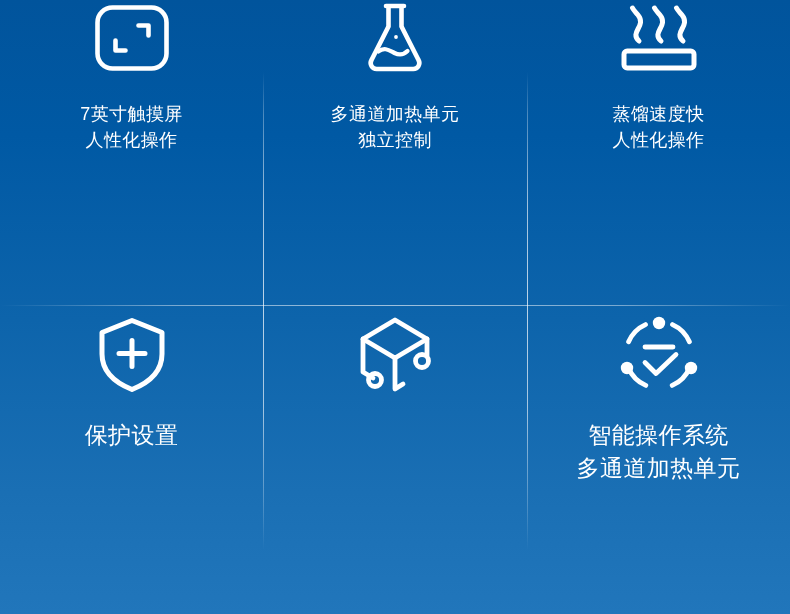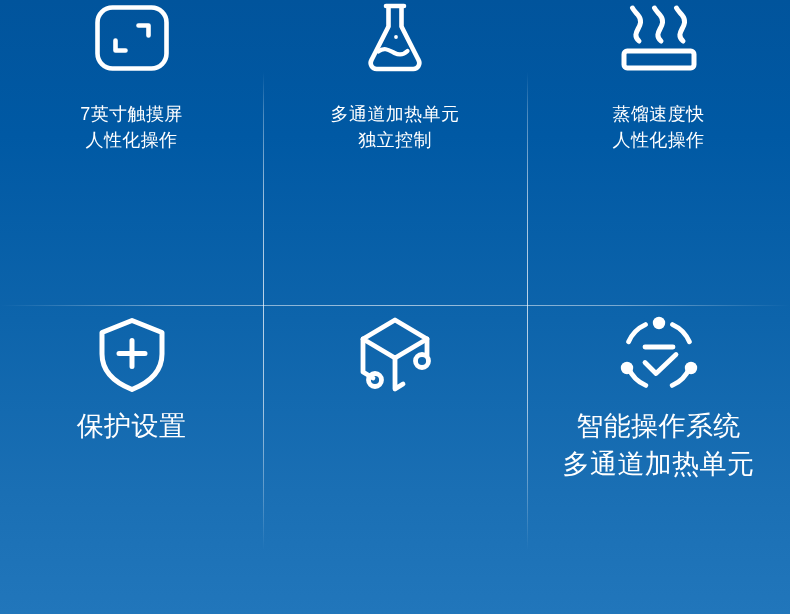--- a/index.html
+++ b/index.html
@@ -90,21 +90,21 @@
 
   .caption {
     margin-top: 26px;
     text-align: center;
     color: #ffffff;
     font-size: 18px;
     line-height: 1.42;
     letter-spacing: 0.4px;
     white-space: nowrap;
   }
-  .row2 .caption { margin-top: 4px; font-size: 27px; }
+  .row2 .caption { margin-top: 16px; font-size: 23px; }
   .caption .line { display: block; }
 </style>
 </head>
 <body>
 
 <div id="feature-grid">
 
   <div class="v-divider left"></div>
   <div class="v-divider right"></div>
   <div class="h-divider"></div>

